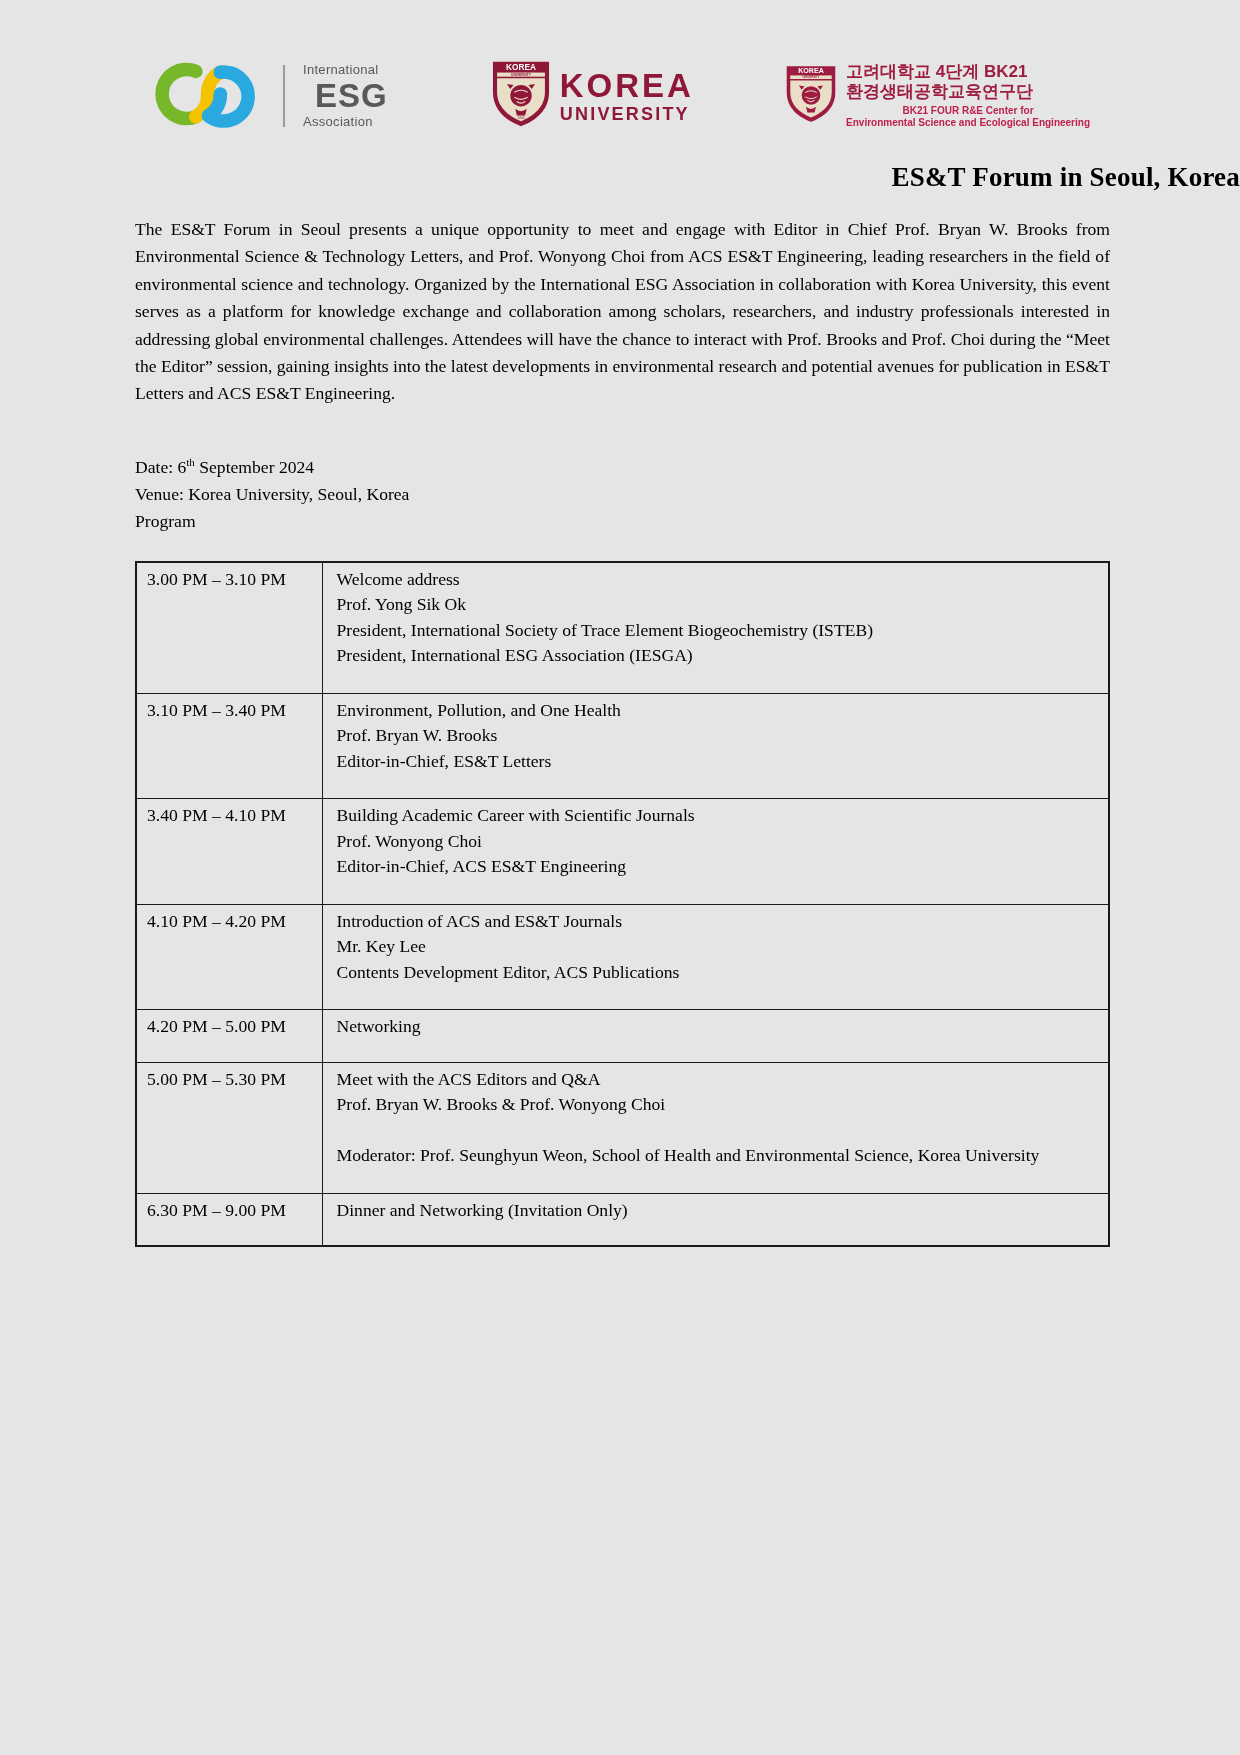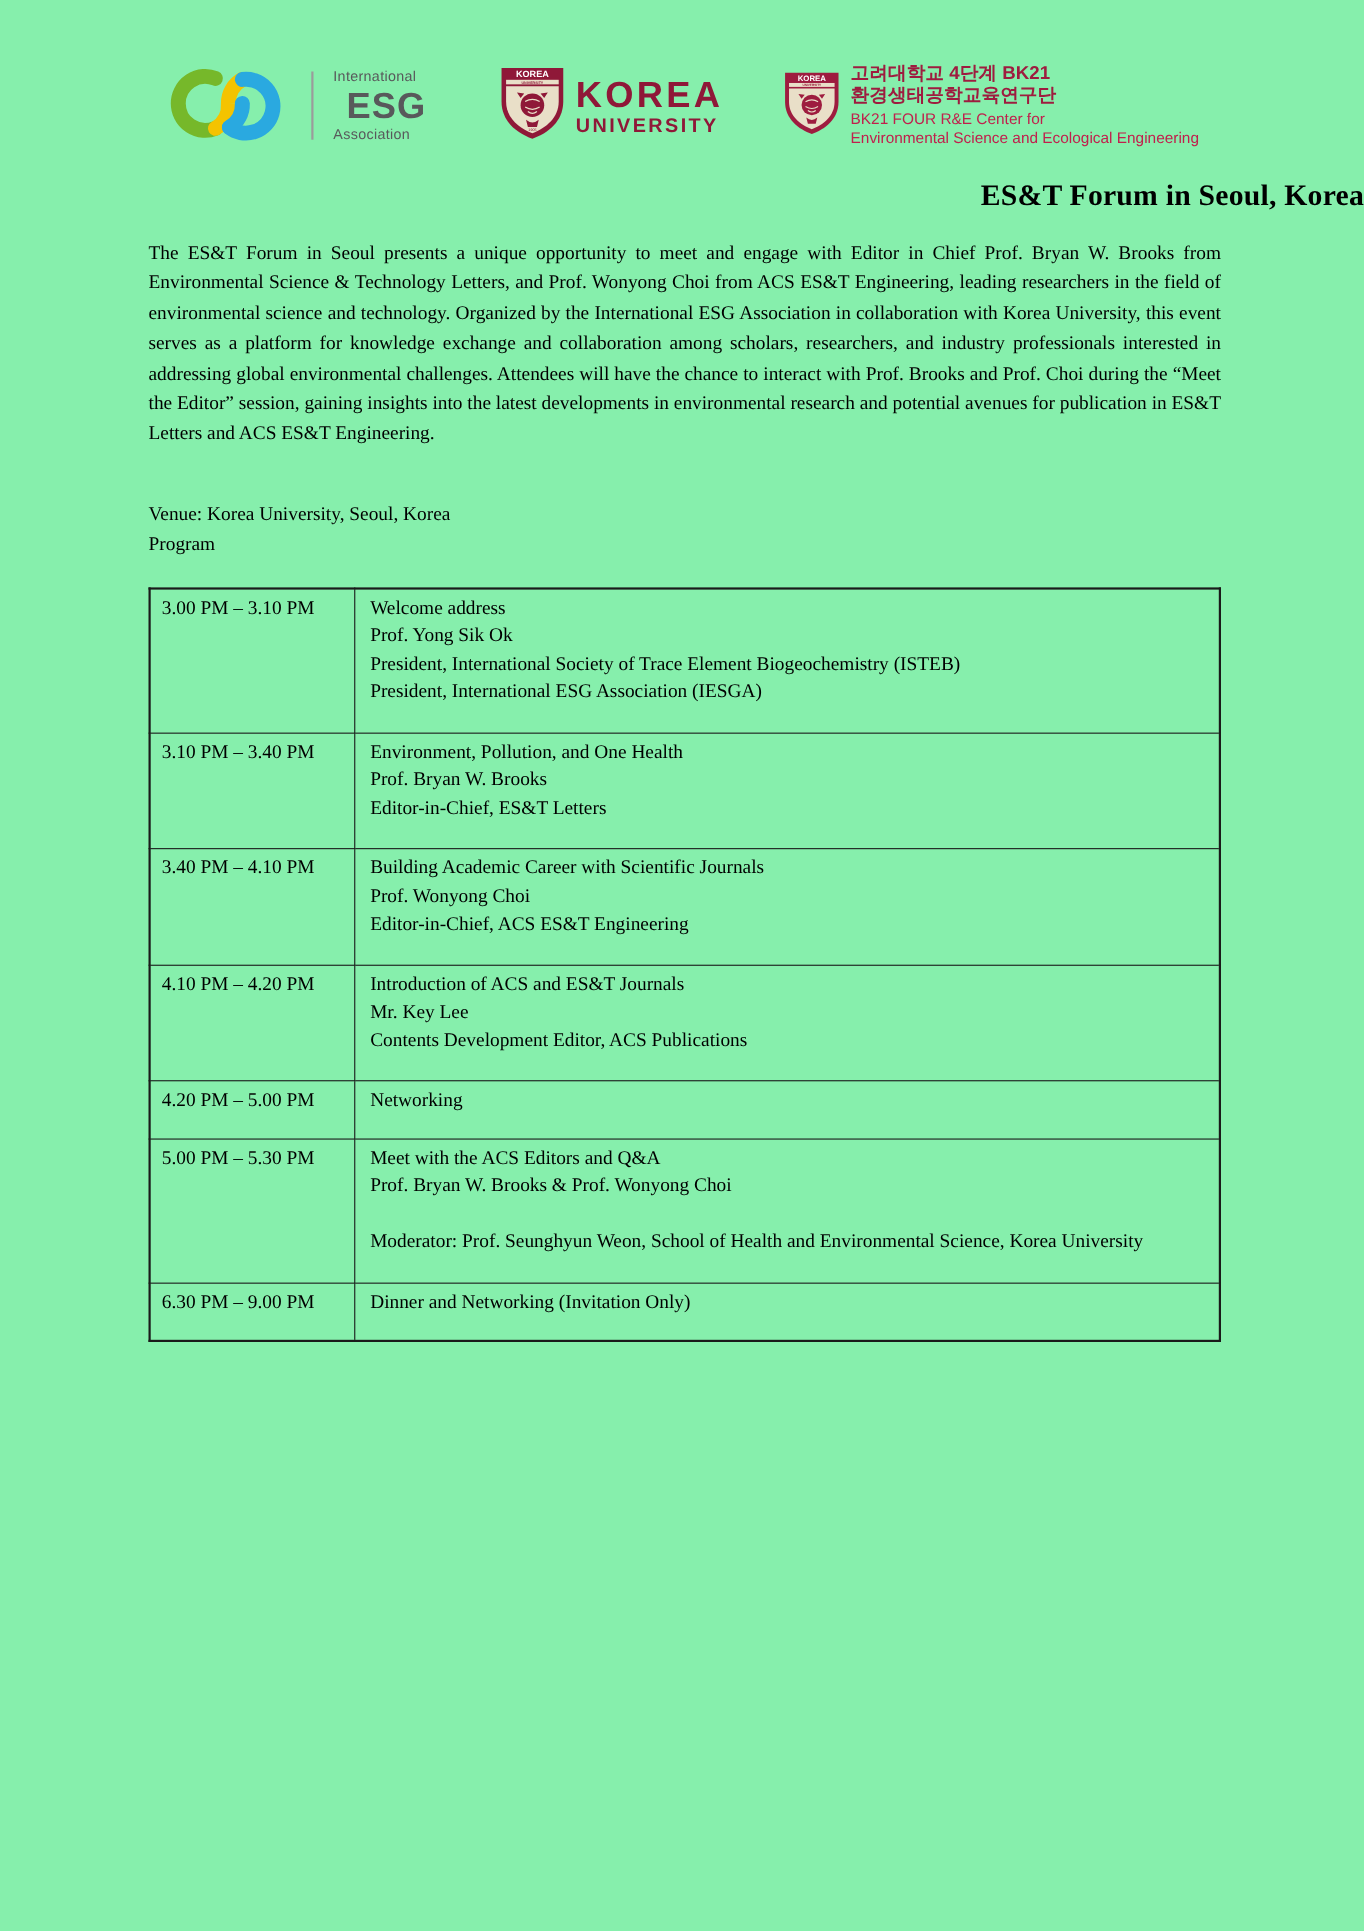--- a/index.html
+++ b/index.html
@@ -1,21 +1,21 @@
 <!DOCTYPE html>
 <html><head>
 <meta charset="utf-8">
 <style>
   * { margin:0; padding:0; box-sizing:border-box; }
   html,body { background:#ffffff; }
   body {
     width:1240px; min-height:1755px; margin:0 auto; position:relative;
     font-family:"Liberation Serif", serif; color:#000;
   }
-  .page { width:1240px; min-height:1755px; background:#86efac; }
+  .page { width:1240px; min-height:1755px; background:#e5e5e5; }
 
   
   .logo-row {
     display:flex; align-items:center; justify-content:space-between;
     padding:52px 150px 0 145px; height:140px;
   }
   .logo { display:flex; align-items:center; }
 
   
   .esg-logo { gap:14px; }
@@ -27,21 +27,21 @@
   
   .ku-logo { gap:10px; }
   .ku-word { font-family:"Liberation Sans", sans-serif; color:#8f1838; line-height:1; }
   .ku-word .l1 { font-size:33px; font-weight:bold; letter-spacing:3px; }
   .ku-word .l2 { font-size:18px; font-weight:bold; letter-spacing:2.2px; margin-top:3px; }
 
   
   .bk-logo { gap:10px; }
   .bk-text { line-height:1.15; }
   .bk-kr { font-family:"Liberation Sans", sans-serif; font-size:17px; font-weight:bold; color:#9e1c3f; }
-  .bk-en { font-family:"Liberation Sans", sans-serif; font-size:14px; font-weight:normal; color:#c0204d; line-height:1.25; }
+  .bk-en { font-family:"Liberation Sans", sans-serif; font-size:10px; font-weight:bold; color:#c0204d; line-height:1.25;text-align:center; }
   .bk-en.first { margin-top:3px; }
 
   .shield-caption { font-family:"Liberation Sans", sans-serif; fill:#fff; font-weight:bold; }
 
   
   .doc-title {
     text-align:right; font-size:27px; font-weight:bold; margin-top:22px; letter-spacing:.2px;
   }
   .intro {
     margin:23px 130px 0 135px; font-size:17.6px; line-height:27.4px;
@@ -150,20 +150,21 @@
         <div class="bk-en">Environmental Science and Ecological Engineering</div>
       </span>
     </div>
   </div>
 
   <h1 class="doc-title">ES&amp;T Forum in Seoul, Korea</h1>
 
   <p class="intro">The ES&amp;T Forum in Seoul presents a unique opportunity to meet and engage with Editor in Chief Prof. Bryan W. Brooks from Environmental Science &amp; Technology Letters, and Prof. Wonyong Choi from ACS ES&amp;T Engineering, leading researchers in the field of environmental science and technology. Organized by the International ESG Association in collaboration with Korea University, this event serves as a platform for knowledge exchange and collaboration among scholars, researchers, and industry professionals interested in addressing global environmental challenges. Attendees will have the chance to interact with Prof. Brooks and Prof. Choi during the “Meet the Editor” session, gaining insights into the latest developments in environmental research and potential avenues for publication in ES&amp;T Letters and ACS ES&amp;T Engineering.</p>
 
   <div class="details">
+    <div><span>Date: </span><span>6</span><sup>th</sup><span> September 2024</span></div>
     <div>Venue: Korea University, Seoul, Korea</div>
     <div>Program</div>
   </div>
 
   <table class="program">
     <tbody id="schedule-body">
   <tr>
     <td class="time-cell">3.00 PM – 3.10 PM</td>
     <td class="desc-cell">
             <div class="line">Welcome address</div>

